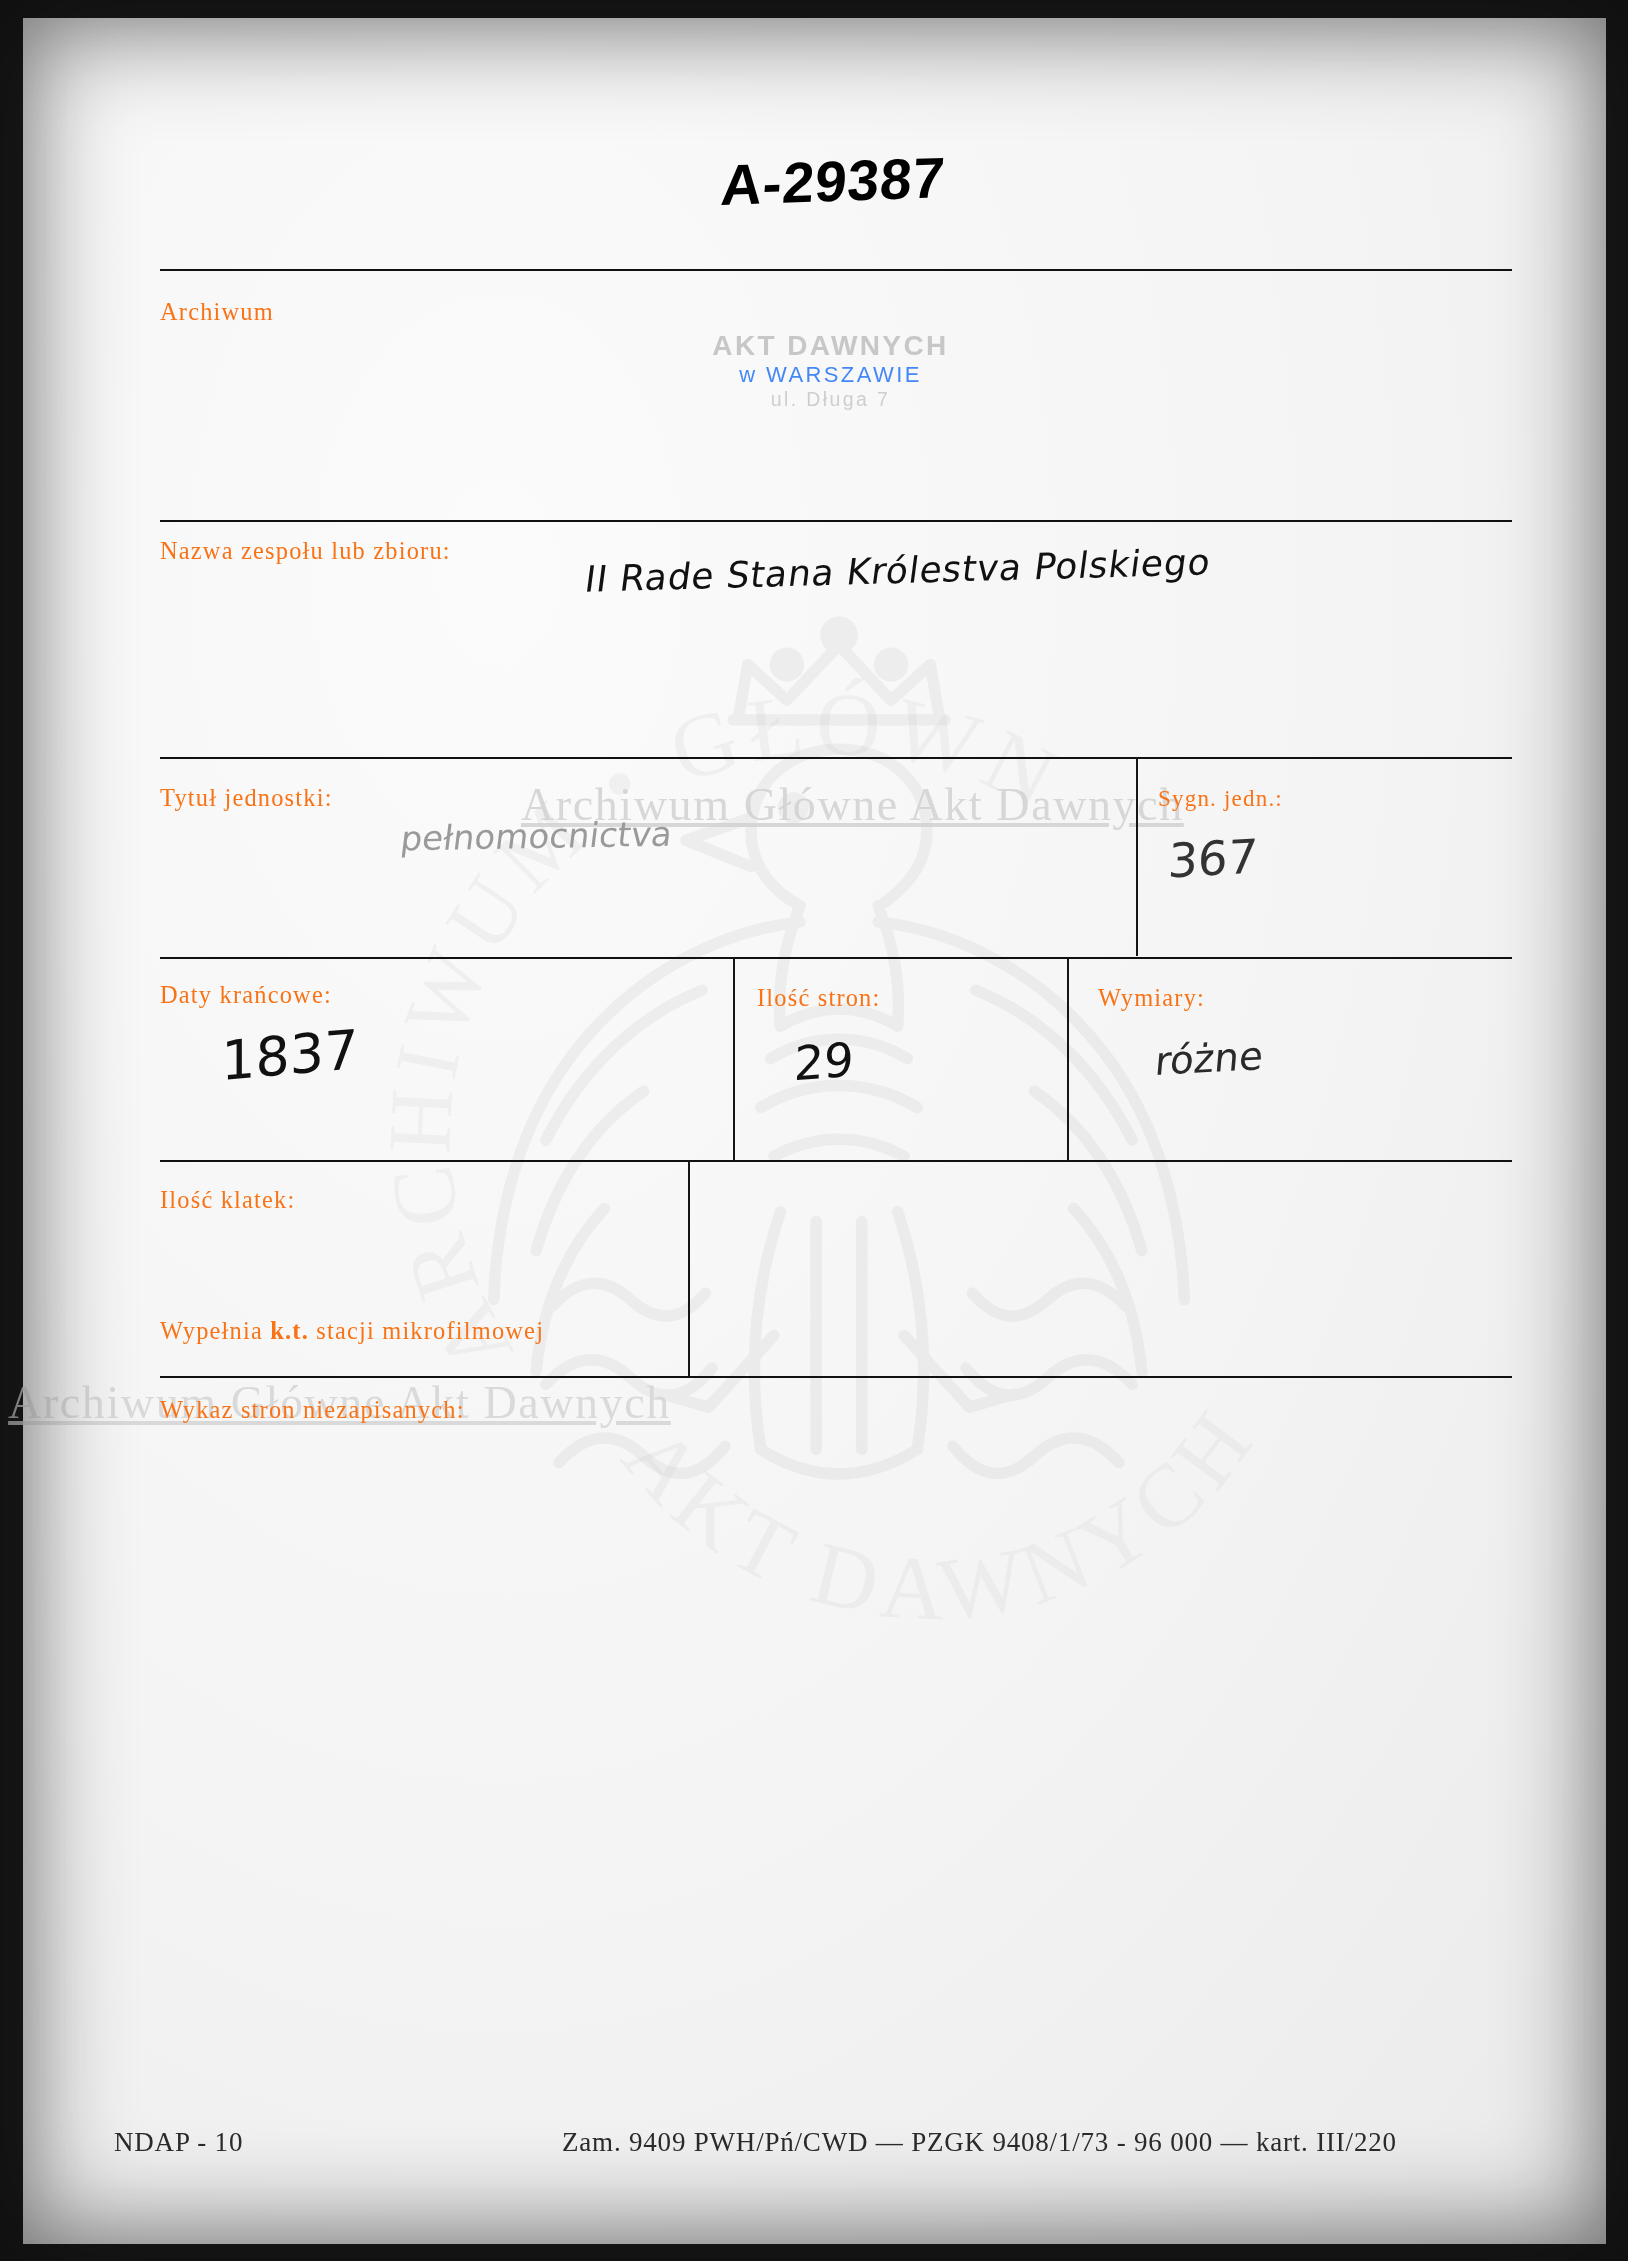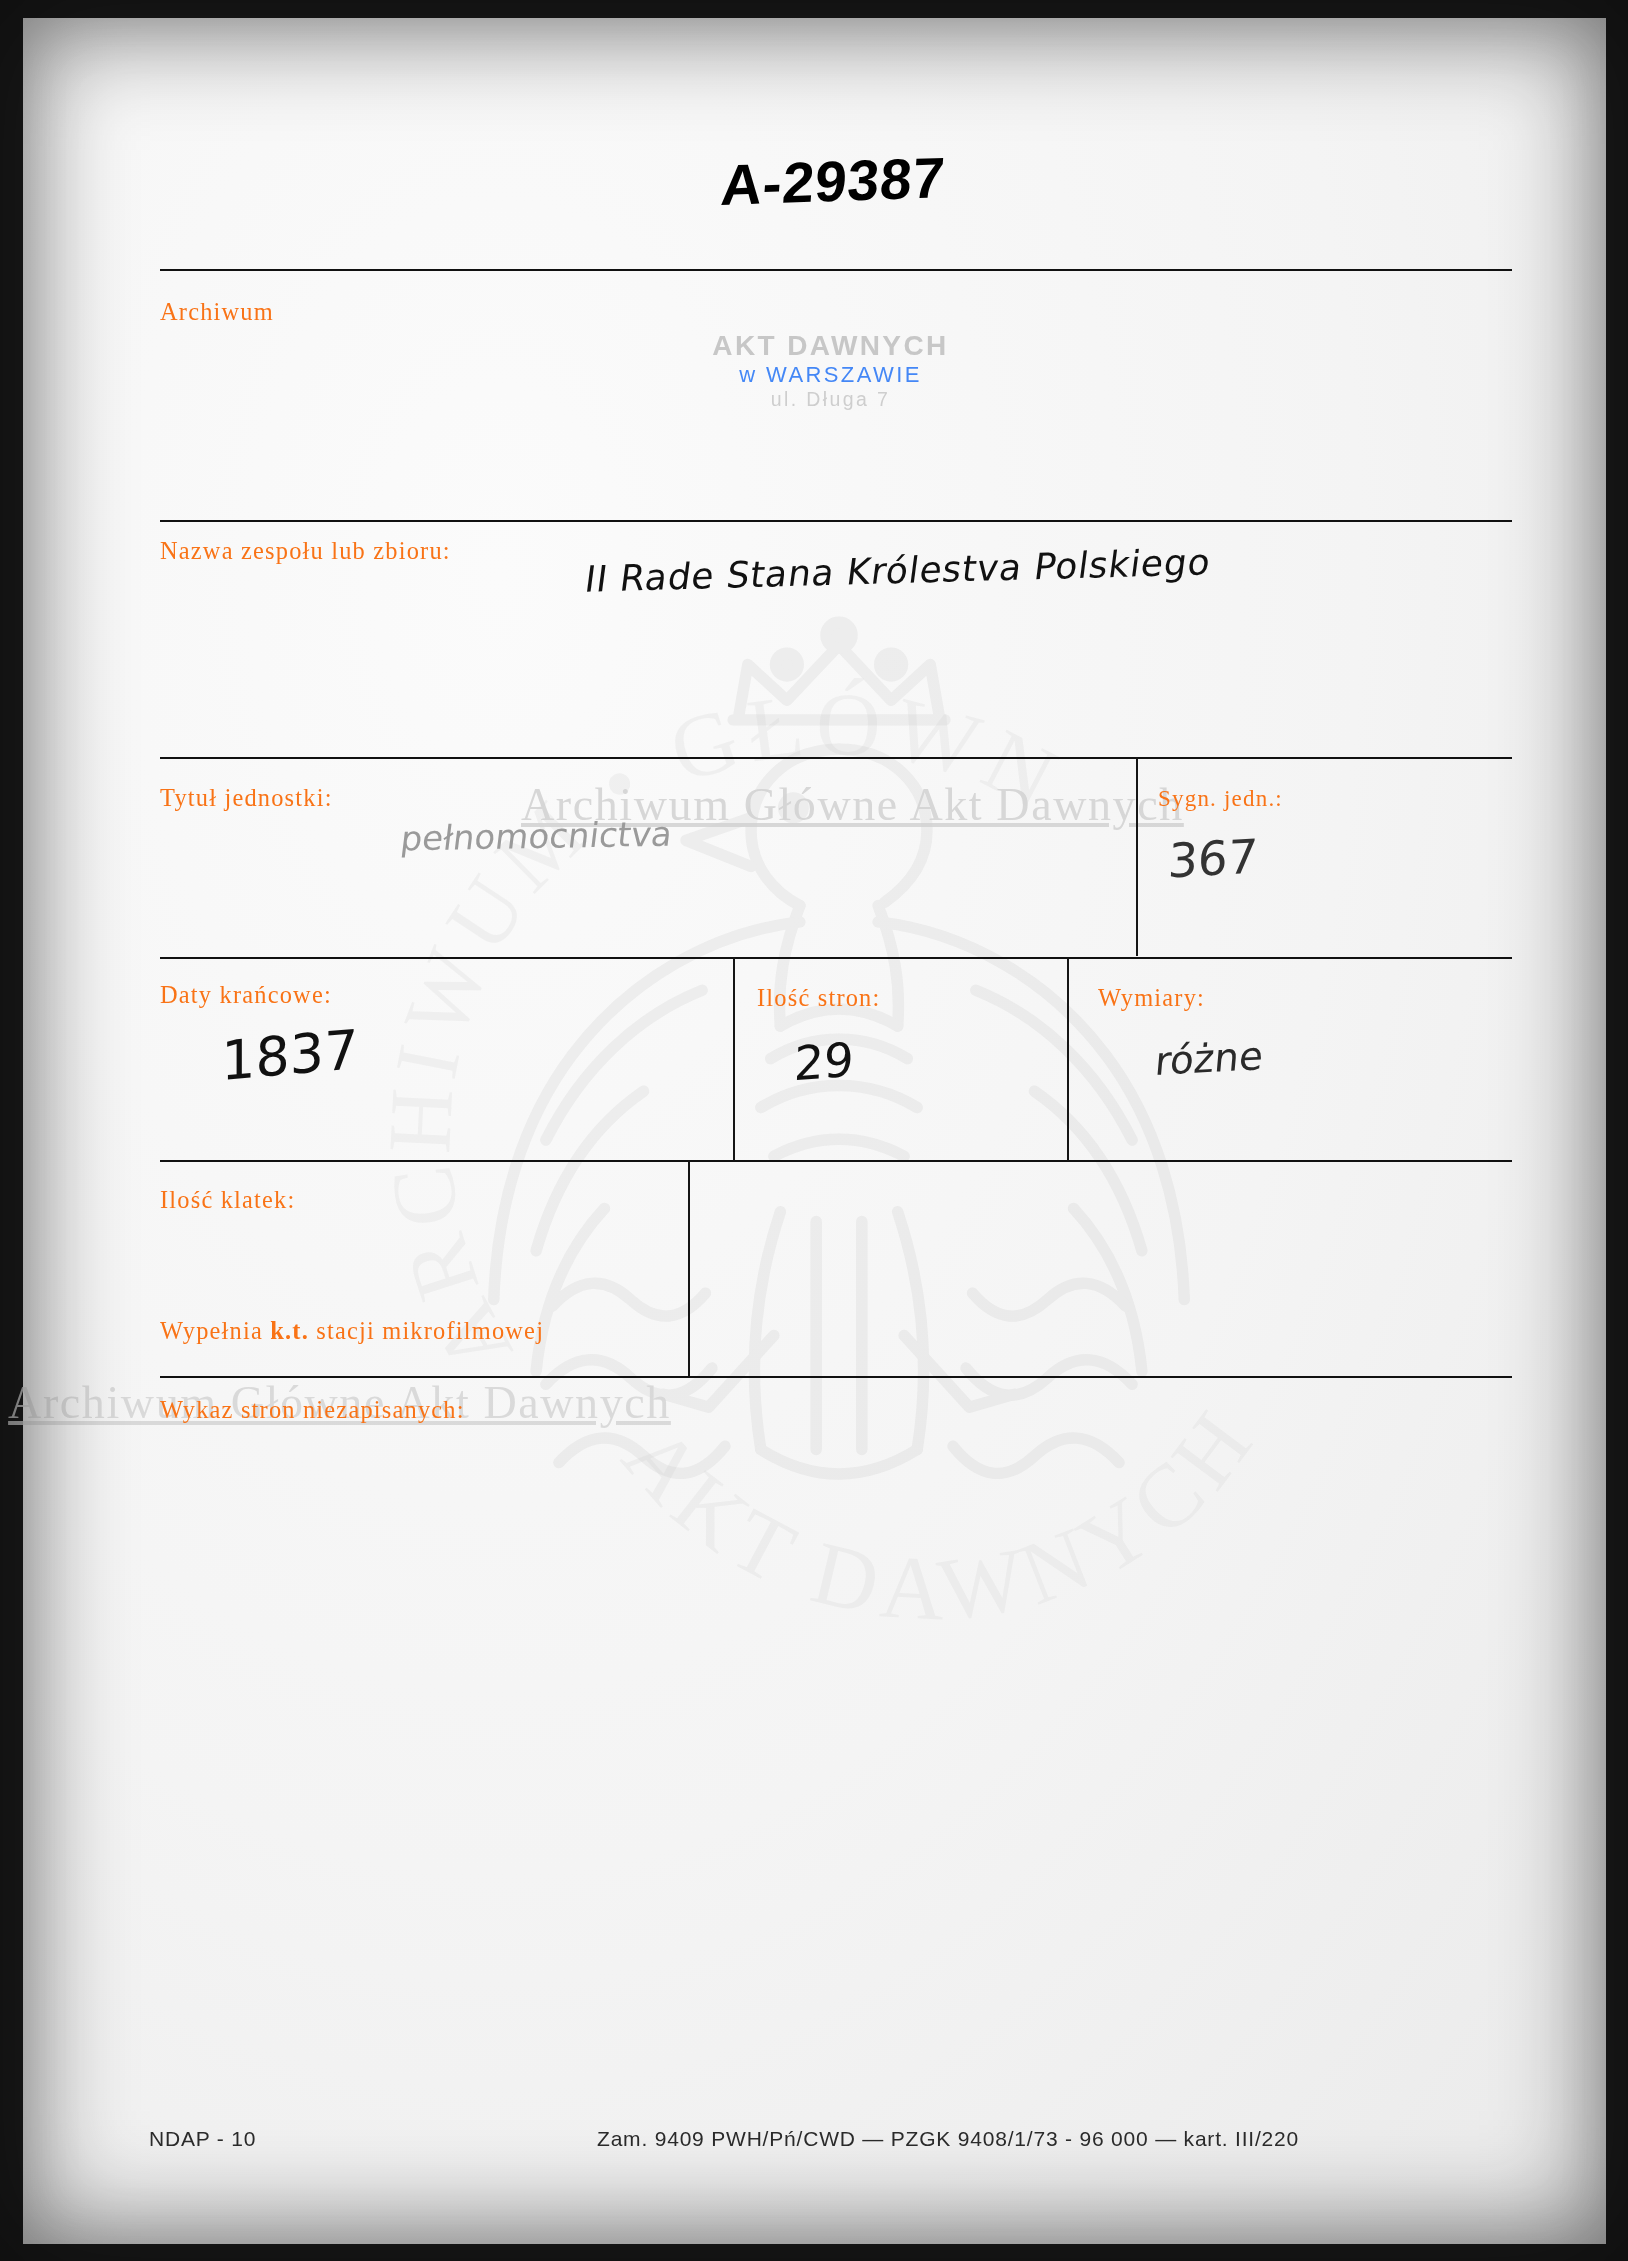--- a/index.html
+++ b/index.html
@@ -169,25 +169,24 @@
   .hw-wymiary {
     left: 1155px; top: 1036px;
     font-size: 39px;
     color: #2a2a2a;
     transform: rotate(-3deg) skewX(-8deg);
   }
 
   
   .foot {
     position: absolute;
-    font-family: Liberation Sans, sans-serif;
-    font-size: 21px;
+    font-family: Liberation Serif, serif;
+    font-size: 27px;
     color: #2b2b2b;
     letter-spacing: 0.8px;
-    margin-left: 35px;
   }
   .foot-left { left: 114px; top: 2127px; }
   .foot-center { left: 562px; top: 2127px; }
 </style>
 </head>
 <body>
 
 <div class="scan">
   <div class="paper"></div>
 

